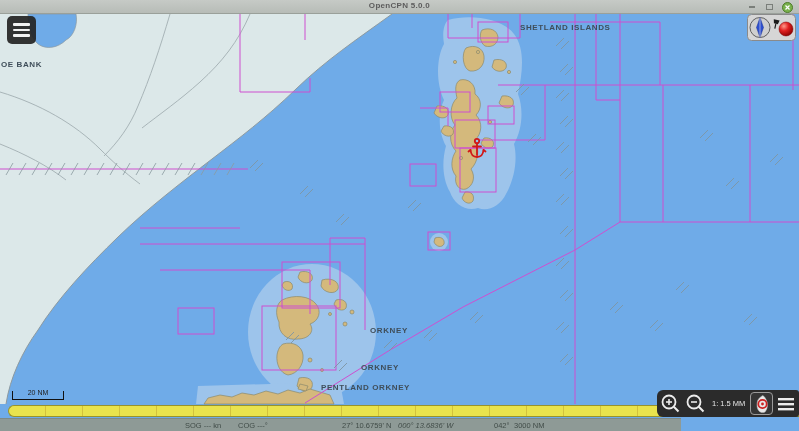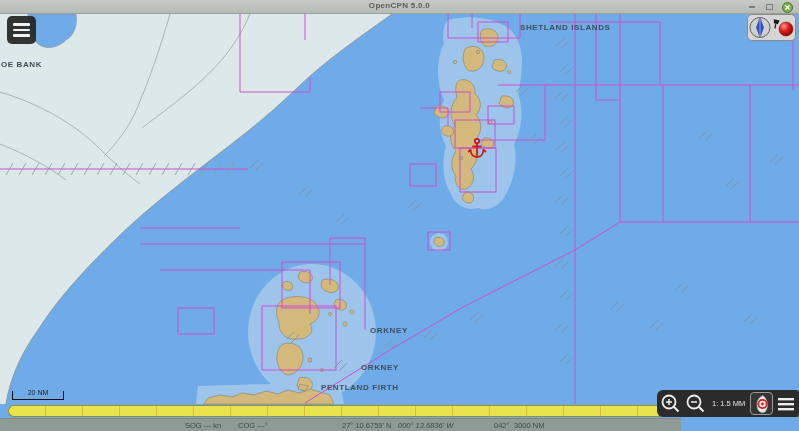--- a/index.html
+++ b/index.html
@@ -230,21 +230,21 @@
         <line x1="0" y1="-4.6" x2="0" y2="7"></line>
         <line x1="-4" y1="-1.5" x2="4" y2="-1.5"></line>
         <path d="M-6.5,2 C-6,7 -3,9 0,9 C3,9 6,7 6.5,2"></path>
         <path d="M-6.5,2 l-2,1.5 M6.5,2 l2,1.5"></path>
       </g>
     </svg>
 
     <div class="map-label" style="left:520px;top:9px">SHETLAND ISLANDS</div>
     <div class="map-label" style="left:370px;top:312px">ORKNEY</div>
     <div class="map-label" style="left:361px;top:349px">ORKNEY</div>
-    <div class="map-label" style="left:321px;top:369px">PENTLAND FIRTH</div>
+    <div class="map-label" style="left:321px;top:369px">PENTLAND ORKNEY</div>
     <div class="map-label" style="left:1px;top:46px">OE BANK</div>
 
     <div class="scalebar">
       <span>20 NM</span>
     </div>
 
     <div class="menu-btn">
       <span class="bar"></span>
       <span class="bar"></span>
       <span class="bar"></span>

